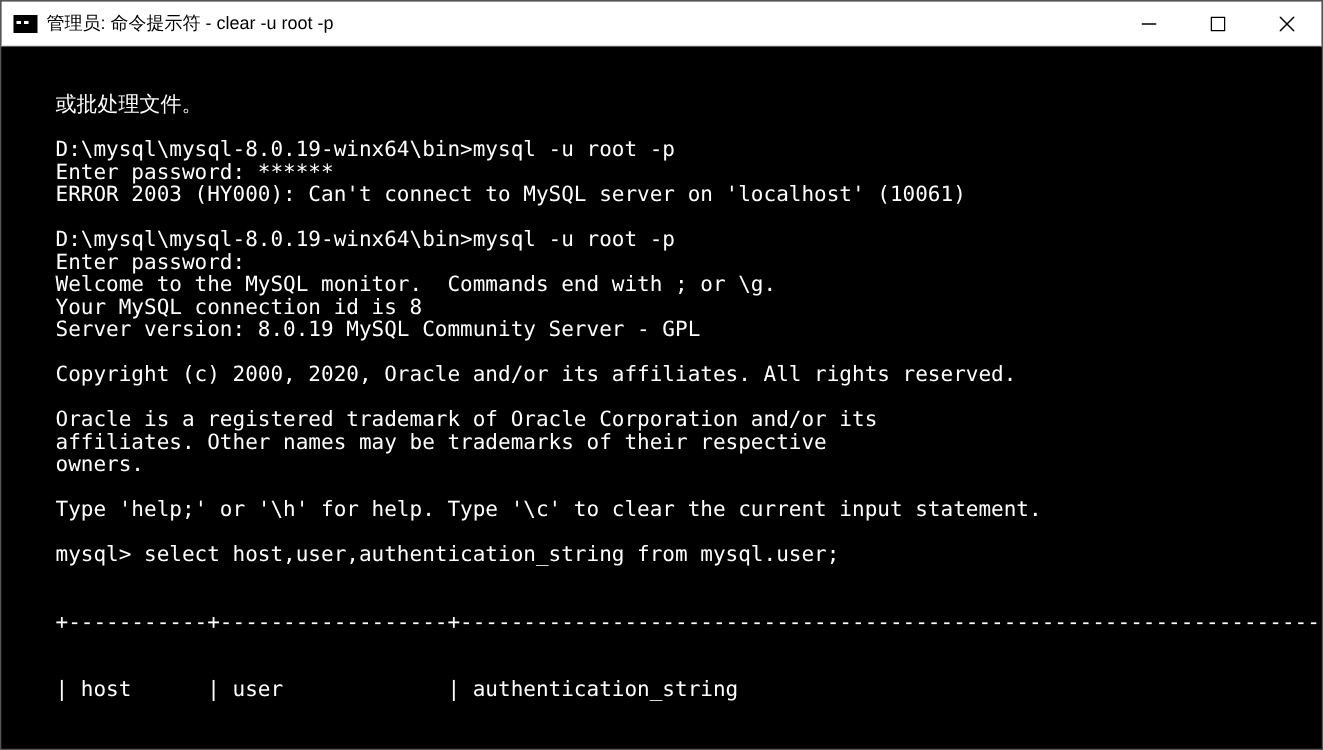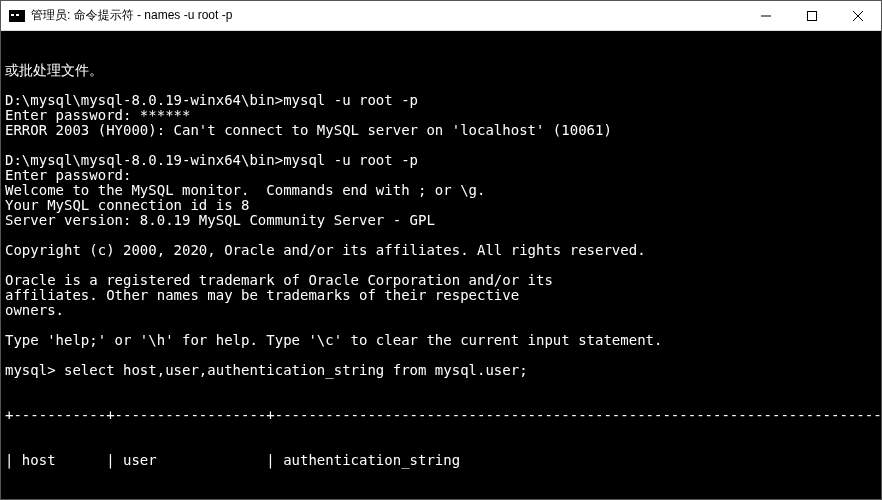--- a/index.html
+++ b/index.html
@@ -6,29 +6,29 @@
   html, body { width: 882px; height: 500px; overflow: hidden; font-family: "Segoe UI", Tahoma, sans-serif; background: #000; }
   .window { width: 882px; height: 500px; display: flex; flex-direction: column; border: 1px solid #555; background: #000; }
   .titlebar { height: 30px; background: #fff; display: flex; align-items: center; border-bottom: 1px solid #ddd; }
   .titlebar .icon { width: 16px; height: 12px; margin: 0 6px 0 8px; background: #000; position: relative; }
   .titlebar .icon::after { content: ""; position: absolute; left: 2px; top: 4px; width: 3px; height: 2px; background: #fff; box-shadow: 5px 0 0 #fff; }
   .titlebar .title { flex: 1; font-size: 12px; color: #000; white-space: nowrap; overflow: hidden; }
   .winbtns { display: flex; height: 100%; }
   .winbtn { width: 46px; height: 100%; display: flex; align-items: center; justify-content: center; color: #000; font-size: 10px; }
   .winbtn svg { width: 10px; height: 10px; stroke: #000; stroke-width: 1; fill: none; }
   .terminal { flex: 1; background: #000; color: #fff; font-family: "NSimSun","SimSun","Consolas",monospace; font-size: 14px; line-height: 15px; padding: 2px 4px; white-space: pre; overflow: hidden; letter-spacing: 0; }
-  .terminal .row { white-space: pre; }
+  .terminal .row { white-space: pre; margin-left: 32px; }
 </style>
 </head>
 <body>
 
 <div class="window">
   <div class="titlebar">
     <div class="icon"></div>
-    <div class="title">管理员: 命令提示符 - names  -u root -p</div>
+    <div class="title">管理员: 命令提示符 - clear  -u root -p</div>
     <div class="winbtns">
       <div class="winbtn">
         <svg>
             <line x1="0" y1="5" x2="10" y2="5"></line>
           </svg>
       </div>
       <div class="winbtn">
         <svg>
             <rect x="0.5" y="0.5" width="9" height="9"></rect>
           </svg>

